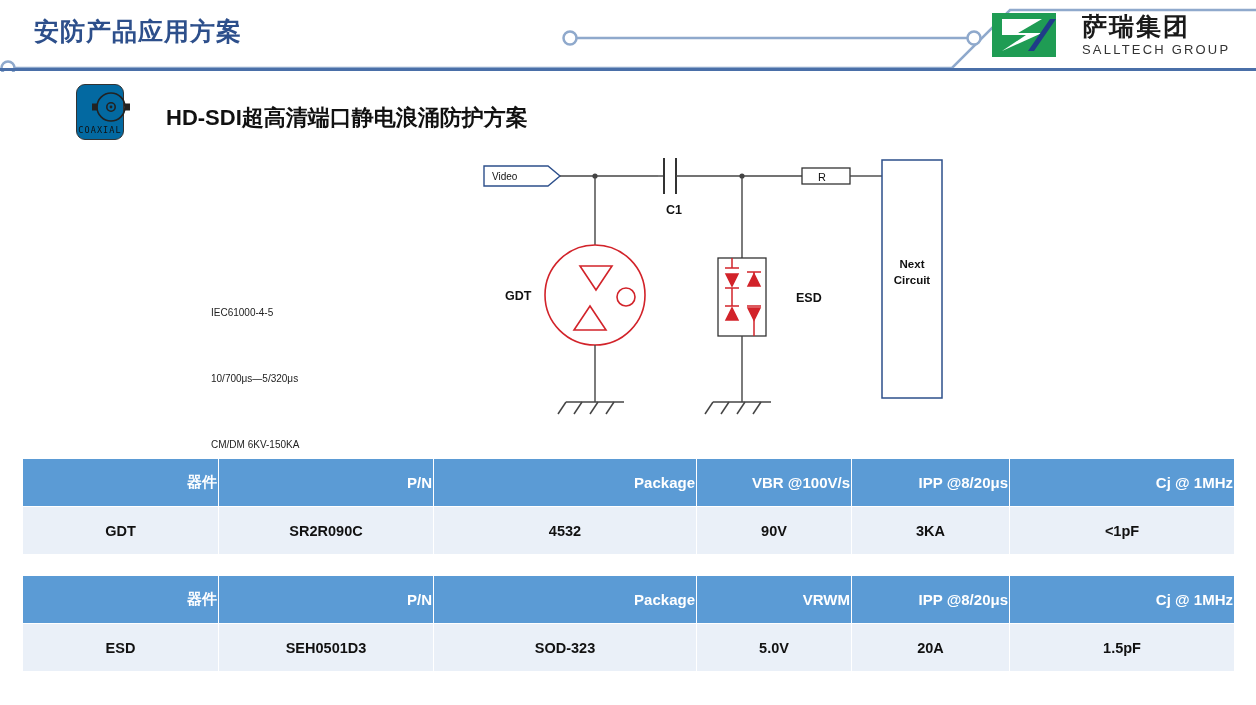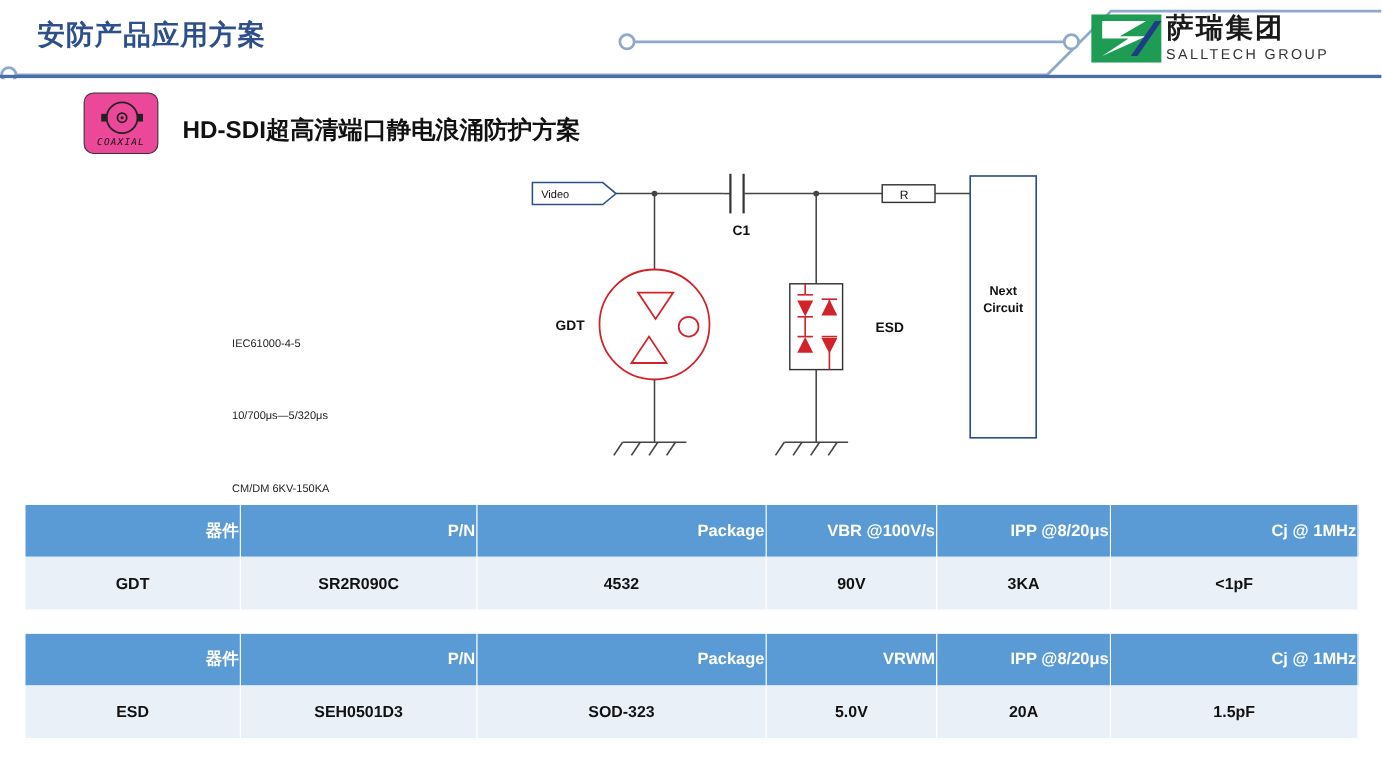--- a/index.html
+++ b/index.html
@@ -49,21 +49,21 @@
     width: 248px; height: 54px;
     display: flex;
     align-items: center;
   }
   .logo-mark {
     width: 64px; height: 44px;
     position: relative;
     flex: none;
   }
   .logo-text {
-    margin-left: 4px;
+    margin-left: 26px;
     display: flex;
     flex-direction: column;
     justify-content: center;
   }
   .logo-cn {
     font-size: 25px;
     font-weight: bold;
     color: #1a1a1a;
     letter-spacing: 2px;
     line-height: 1.05;
@@ -72,26 +72,25 @@
     font-size: 13px;
     color: #333;
     letter-spacing: 2.2px;
     margin-top: 2px;
   }
 
   
   .coax-badge {
     position: absolute;
     left: 76px; top: 84px;
-    width: 68px; height: 56px;
+    width: 48px; height: 56px;
     border: 1.6px solid #333;
     border-radius: 9px;
-    background: #ec4899;
+    background: #0369a1;
     box-sizing: border-box;
-    font-style: italic;
   }
   .coax-badge .cx-label {
     position: absolute;
     left: 0; right: 0; bottom: 4px;
     text-align: center;
     font-size: 8.5px;
     letter-spacing: 1.1px;
     color: #111;
     font-family: "DejaVu Sans Mono", monospace;
   }

